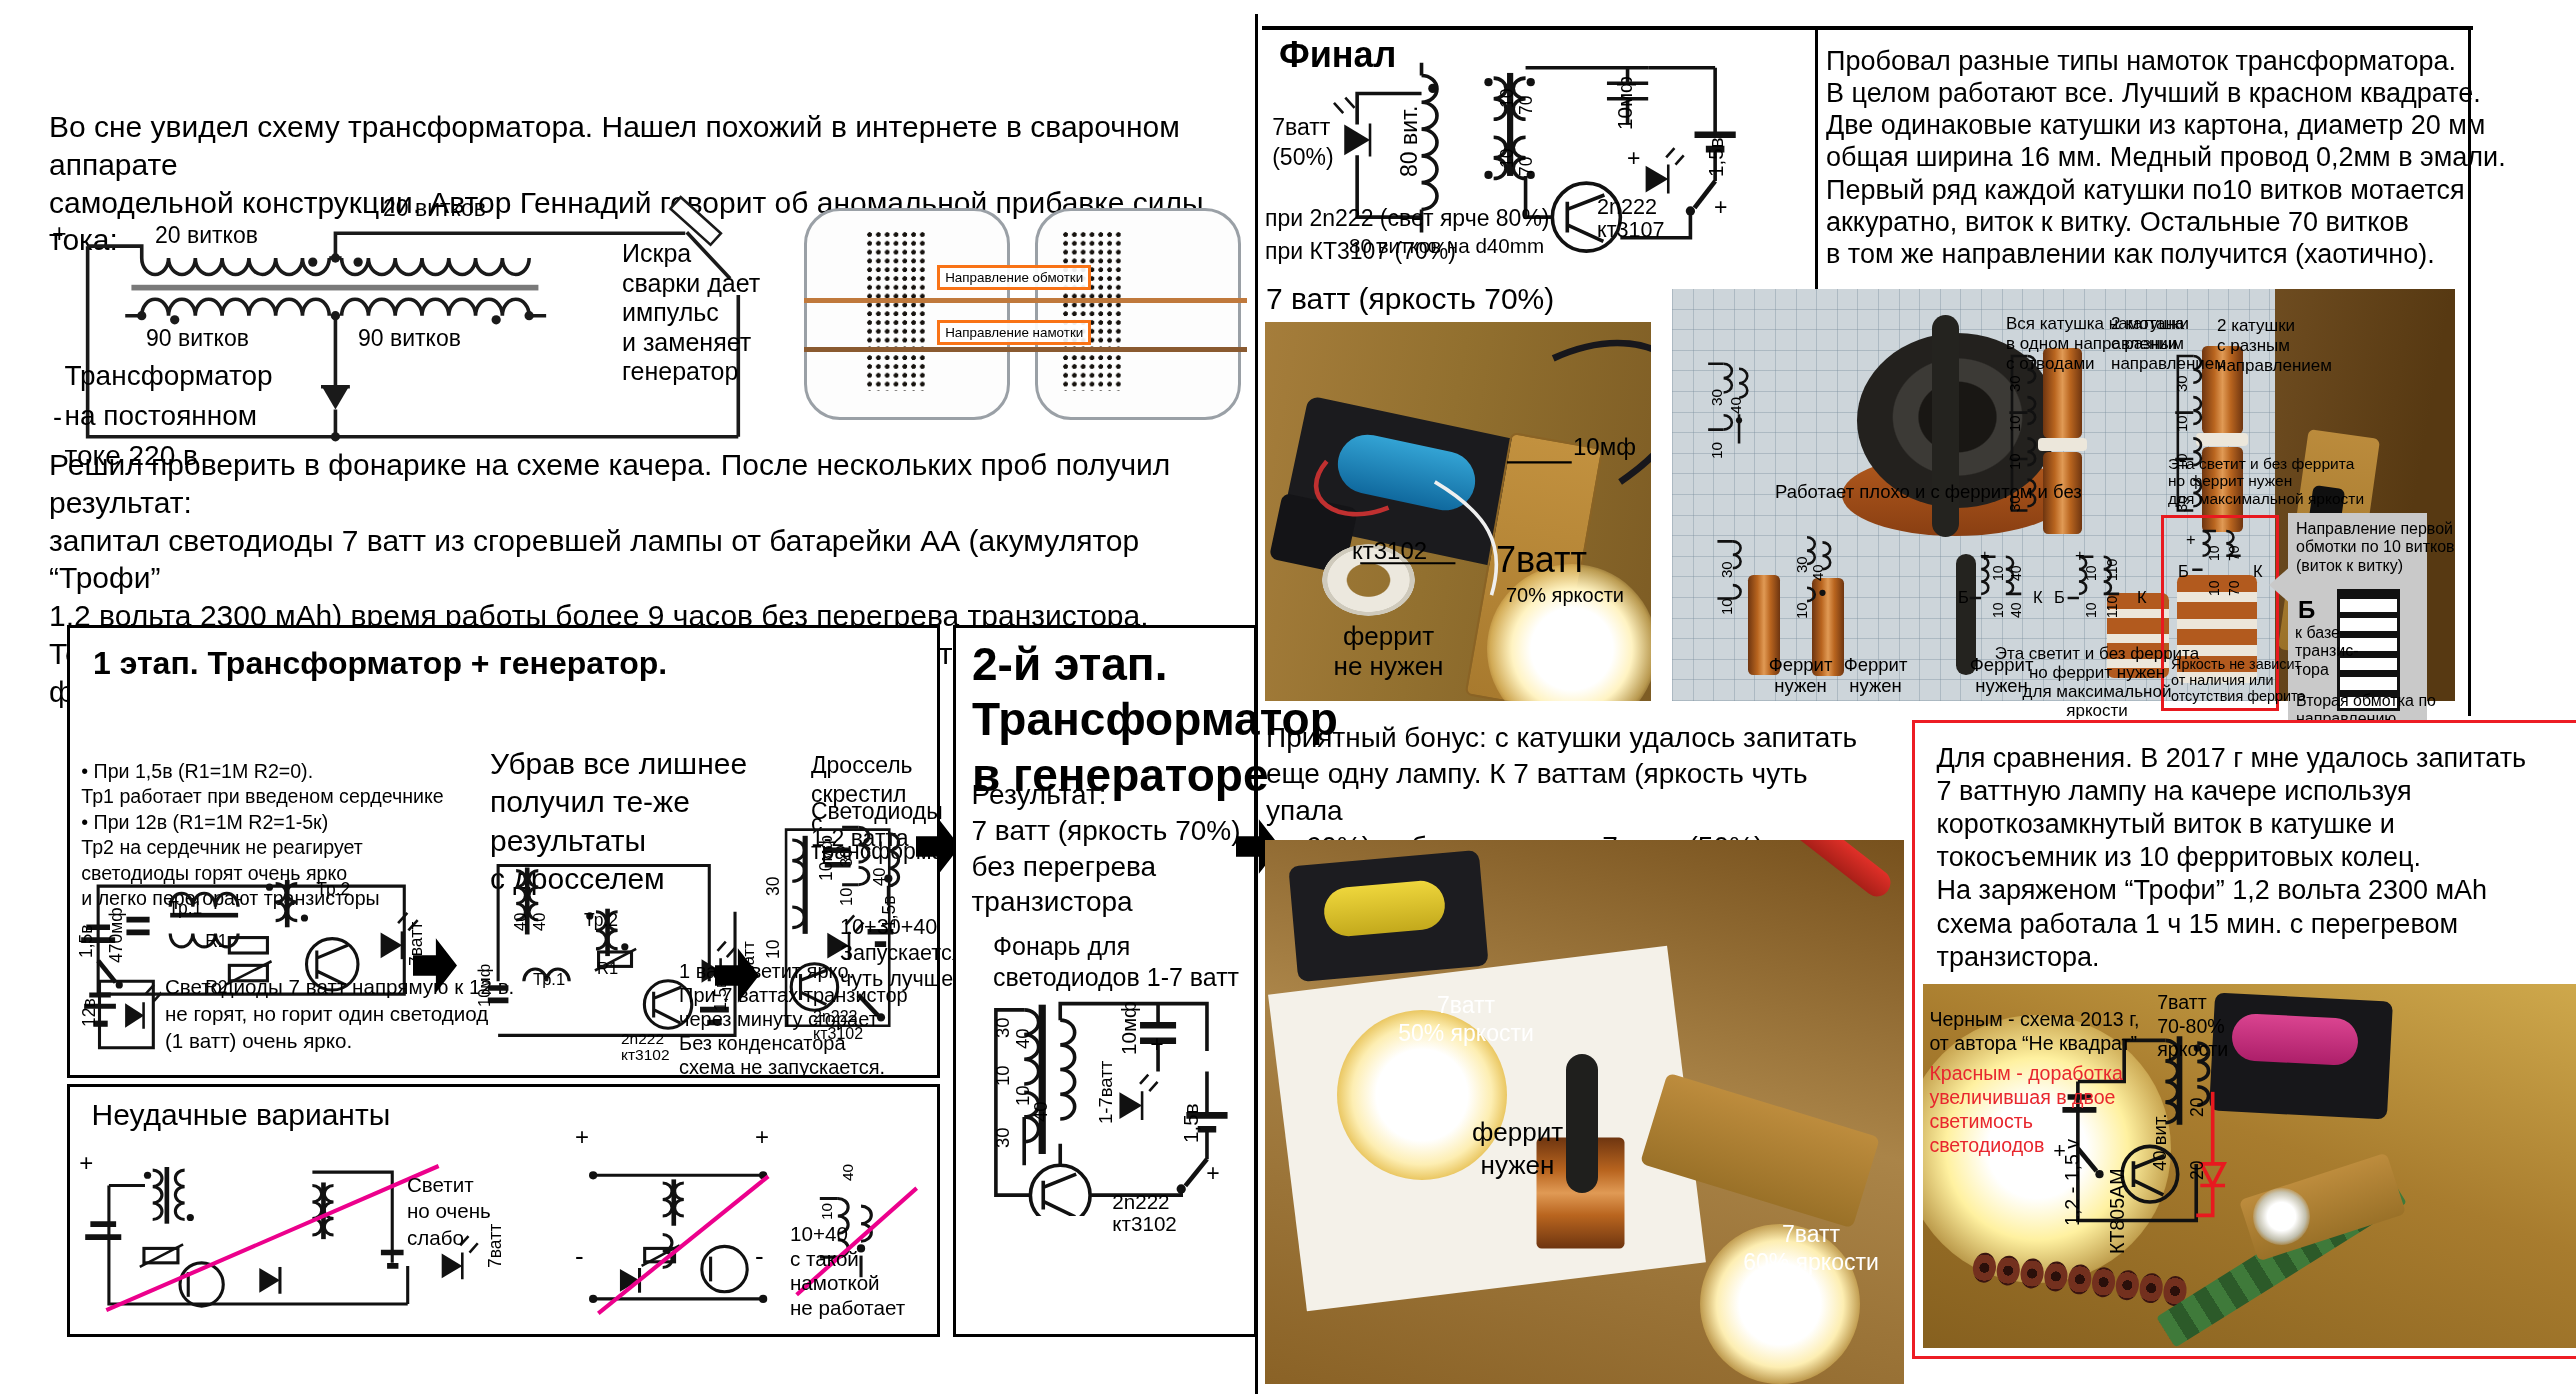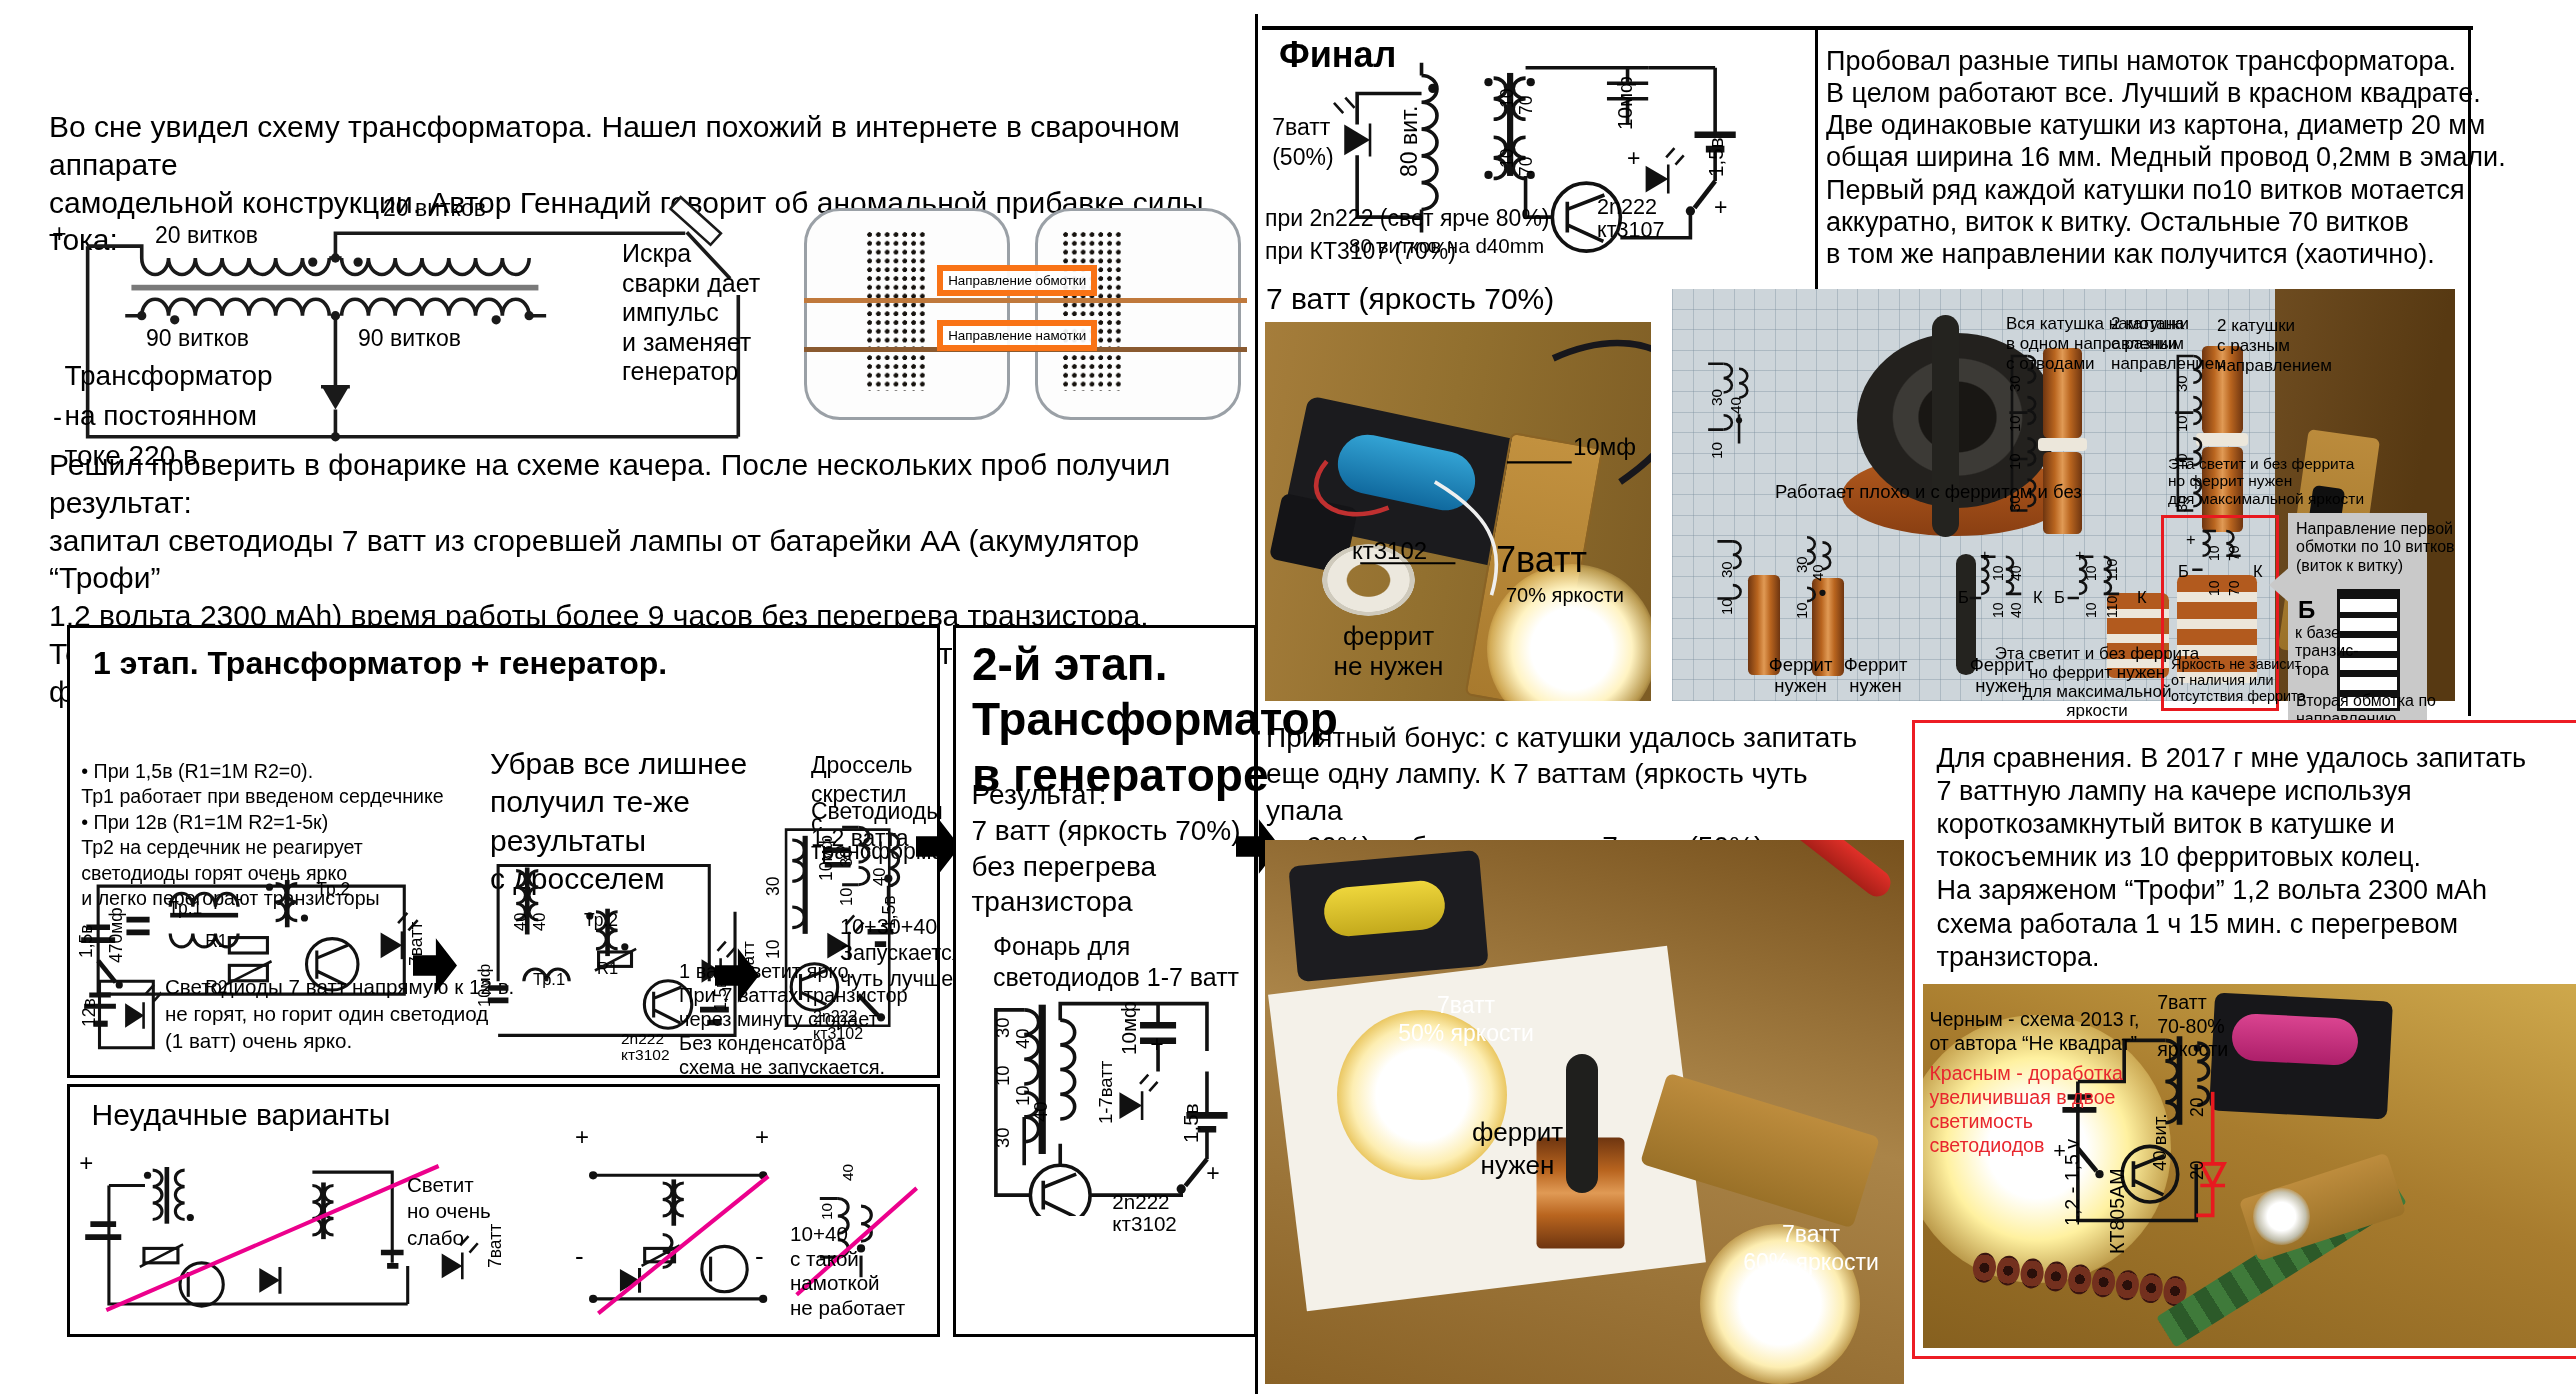--- a/index.html
+++ b/index.html
@@ -16,21 +16,21 @@
   .annlayer{position:absolute;left:0;top:0;width:100%;height:100%;}
   .flow-arrow{position:absolute;background:#000;
      clip-path:polygon(0 32%,52% 32%,52% 2%,100% 50%,52% 98%,52% 68%,0 68%);}
   .vrule{position:absolute;background:#000;width:3.1px;}
   .hrule{position:absolute;background:#000;height:3.6px;}
   .photo{position:absolute;overflow:hidden;}
   .ecore{position:absolute;background:#fdfdfd;border:3.1px solid #9aa0a6;border-radius:36px;}
   .edots{position:absolute;background-image:radial-gradient(circle at 3.6px 3.6px,#16120e 0 2.1px,transparent 2.6px);
          background-size:8.8px 8.8px;}
   .owire{position:absolute;background:#c0793c;height:4.6px;}
-  .chip{position:absolute;font-size:13.4px;background:rgba(255,255,255,.92);border:6px solid #f97316;
+  .chip{position:absolute;font-size:13.4px;background:rgba(255,255,255,.92);border:3px solid #f97316;
         padding:2.1px 5.2px;white-space:nowrap;}
   .coil-cyl{position:absolute;background:linear-gradient(90deg,#6e3510 0,#b9651f 30%,#e09a55 50%,#b9651f 70%,#6e3510 100%);border-radius:5.2px;}
   .cap-white{position:absolute;background:#ece7db;border-radius:4.1px;}
   .rings span{display:inline-block;width:23px;height:30px;margin-right:1px;border-radius:50%;
       background:radial-gradient(circle at 50% 50%,#2a0f0a 0 26%,#73301e 27% 68%,#3a1510 69% 100%);}
 </style>
 </head>
 <body>
 
 <div id="page">

